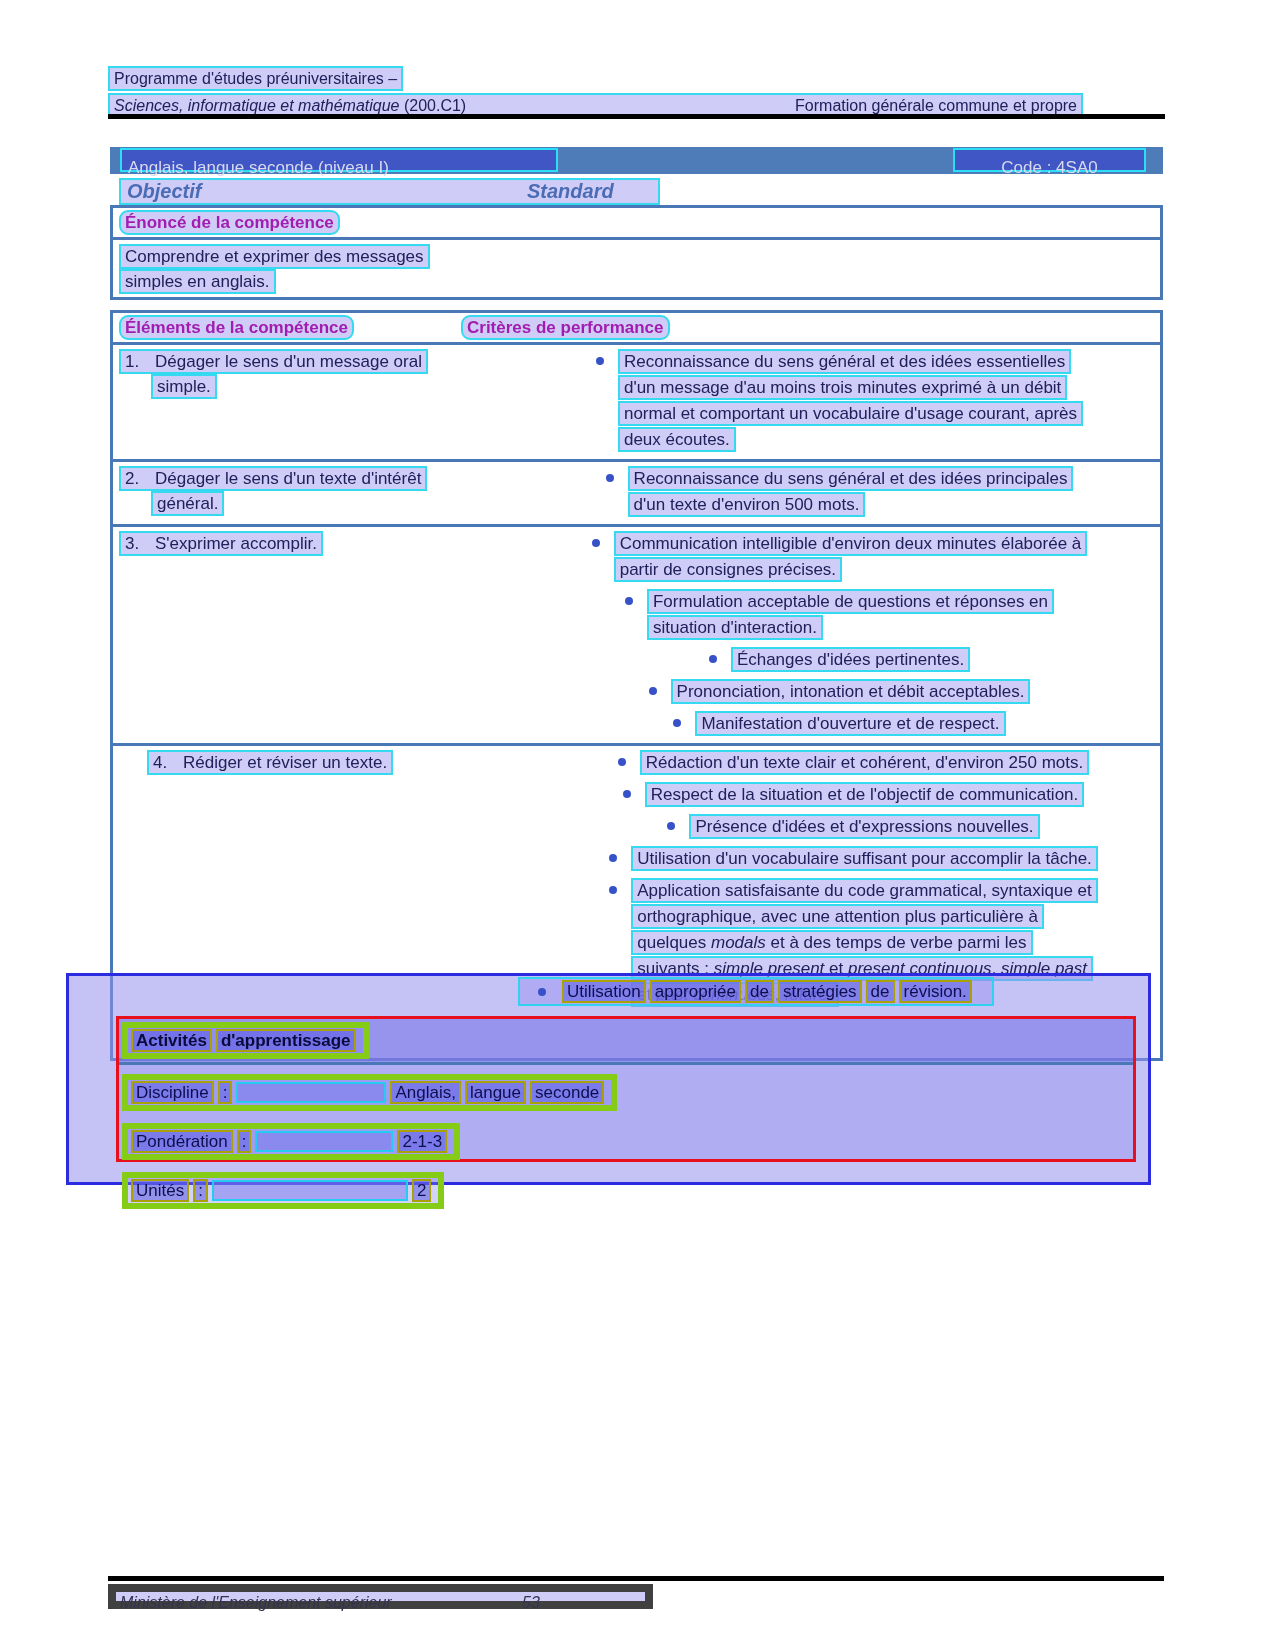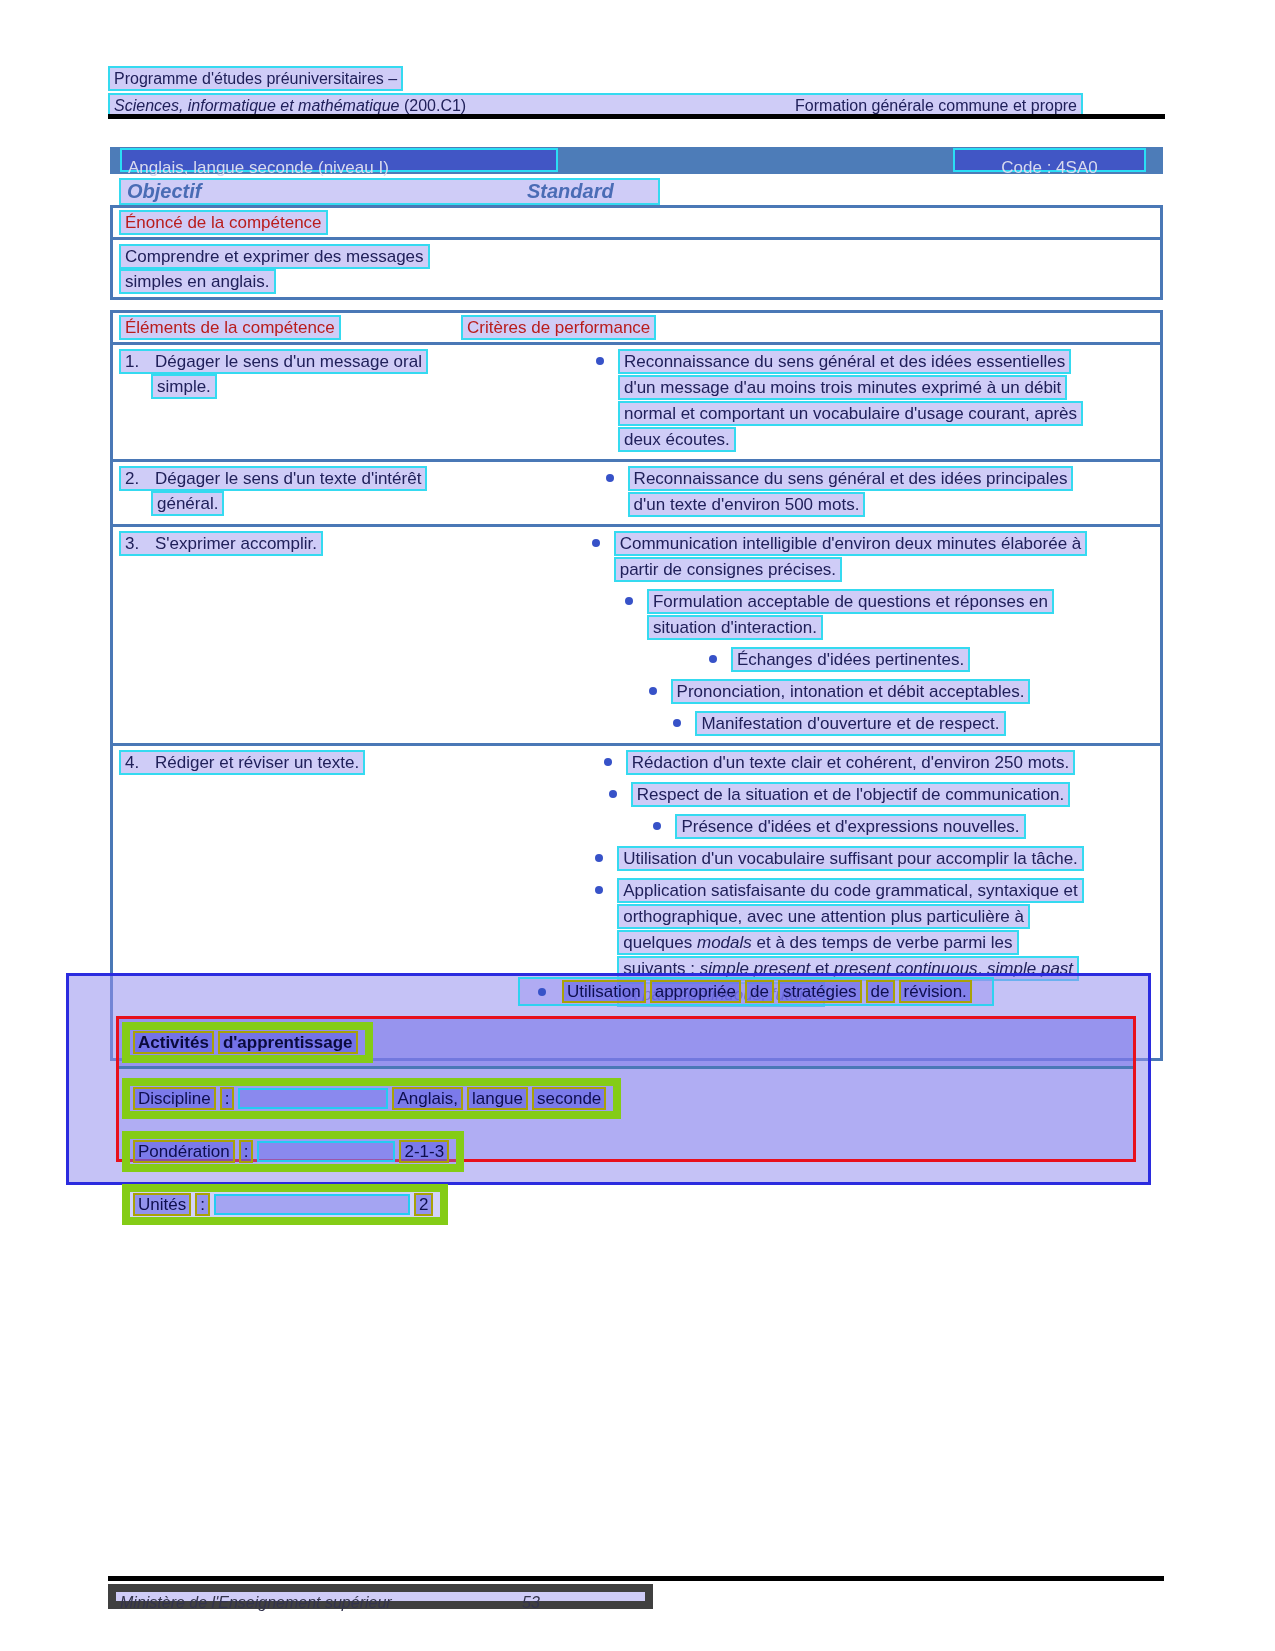--- a/index.html
+++ b/index.html
@@ -2,21 +2,21 @@
 <html><head>
 <meta charset="utf-8">
 <style>
   * { box-sizing: border-box; margin: 0; padding: 0; }
   body { background:#888; font-family:"Liberation Sans", sans-serif; }
   .page { position:relative; width:1275px; height:1651px; background:#ffffff; margin:0 auto; overflow:hidden; font-family:"Liberation Sans", sans-serif; }
 
   
   .hl { display:table; background:rgba(178,172,242,0.62); border:2px solid #35daf0;
         padding:1px 4px; line-height:19px; white-space:nowrap; color:#20205a; font-size:17px; }
-  .hl.bold { font-weight:normal; color:#b91c1c; }
+  .hl.bold { font-weight:bold; color:#a21caf;border-radius:9px; }
   .it { font-style:italic; }
 
   
   .top-header { position:absolute; left:108px; top:66px; width:1056px; }
   .hdr-line1 { margin-bottom:2px; font-size:16px; }
   .hdr-line2 { width:975px; display:flex; justify-content:space-between; font-size:16px; }
   .hdr-rule { position:absolute; left:108px; top:114px; width:1057px; height:5px; background:#000; }
 
   
   .title-bar { position:absolute; left:110px; top:147px; width:1053px; height:27px; background:#4d7cb8; }
@@ -33,21 +33,21 @@
 
   
   .doc-table { position:absolute; left:110px; width:1053px; border:3px solid #4a78b6; background:#fff; }
   .t1 { top:205px; height:95px; }
   .t1-head, .t2-head { border-bottom:3px solid #4a78b6; padding:2px 0 2px 6px; display:flex; }
   .t1-body { padding:4px 0 0 6px; }
   .t2 { top:310px; }
   .t2-head .cell1 { width:342px; }
   .t2-row { display:flex; border-bottom:3px solid #4a78b6; }
   .t2-row:last-child { border-bottom:none; }
-  .row-1 { min-height:100px; } .row-2 { min-height:52px; } .row-3 { min-height:190px; } .row-4 { min-height:312px; }
+  .row-1 { min-height:100px; } .row-2 { min-height:52px; } .row-3 { min-height:190px; } .row-4 { min-height:312px;margin-left:28px; }
   .t2-left { width:402px; padding:4px 0 0 6px; }
   .t2-left .num { display:inline-block; width:30px; }
   .t2-left .cont { margin-left:32px; }
   .t2-right { flex:1; padding:4px 6px 0 0; }
   .crit { display:flex; margin-bottom:6px;justify-content:center; }
   .dot { width:8px; height:8px; border-radius:50%; background:#3752c8; margin:8px 14px 0 10px; flex:none; }
   .crit-lines .hl { margin-bottom:1px; }
 
   
   .overlay { position:absolute; left:66px; top:973px; width:1085px; height:212px;
@@ -59,21 +59,21 @@
   .wbox.bold { font-weight:bold; color:#0a0a3c; }
 
   .special-bullet { position:absolute; left:518px; top:977px; z-index:6; display:inline-flex; align-items:center;
                     border:2px solid #2fd2f0; background:rgba(150,145,240,0.45); padding:1px 16px; }
   .special-bullet .dot { margin:0 16px 0 2px; }
 
   
   .act-table { position:absolute; left:116px; top:1016px; width:1020px; height:146px;
                border:3px solid #e8101c; background:rgba(130,126,235,0.30); z-index:6; }
   .act-head { border-bottom:3px solid #4a78b6; padding:3px 0 3px 3px; background:rgba(105,102,230,0.35); }
-  .act-line { display:inline-flex; align-items:center; border:8px solid #84cc16;
+  .act-line { display:inline-flex; align-items:center; border:6px solid #84cc16;
               background:rgba(130,128,238,0.35); padding:1px 3px; }
   .act-rows { padding:9px 0 0 3px; }
   .act-row { margin-bottom:12px; }
   .gapbox { height:21px; border:2px solid #24ccf2; background:rgba(118,118,236,0.5); margin-right:4px; }
   .gap-0 { width:150px; } .gap-1 { width:138px; } .gap-2 { width:196px; }
 
   
   .footer-rule { position:absolute; left:108px; top:1576px; width:1056px; height:5px; background:#000; }
   .footer-box { position:absolute; left:108px; top:1584px; width:545px; height:25px;
                 background:rgba(178,172,242,0.62); border:8px solid #404040; font-size:16px; color:#33334d;font-style:italic; }

